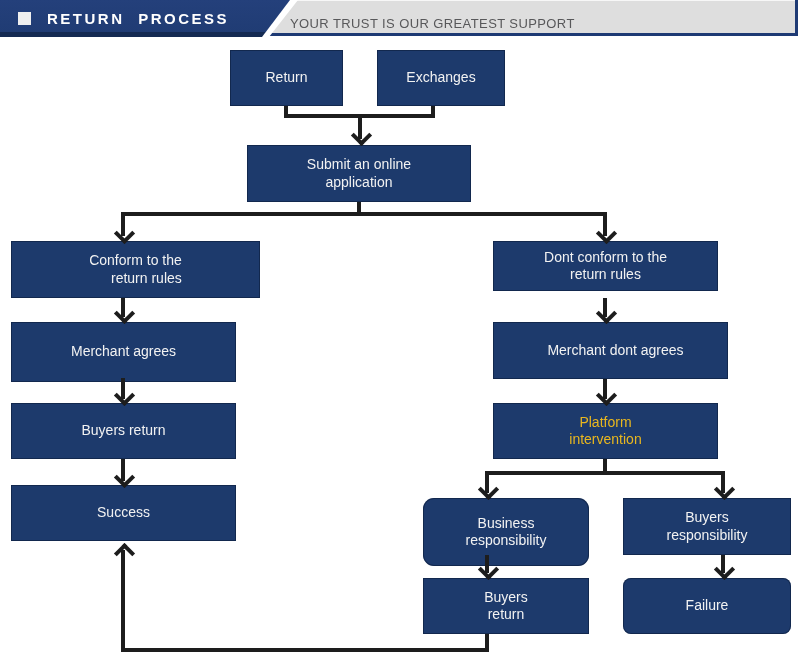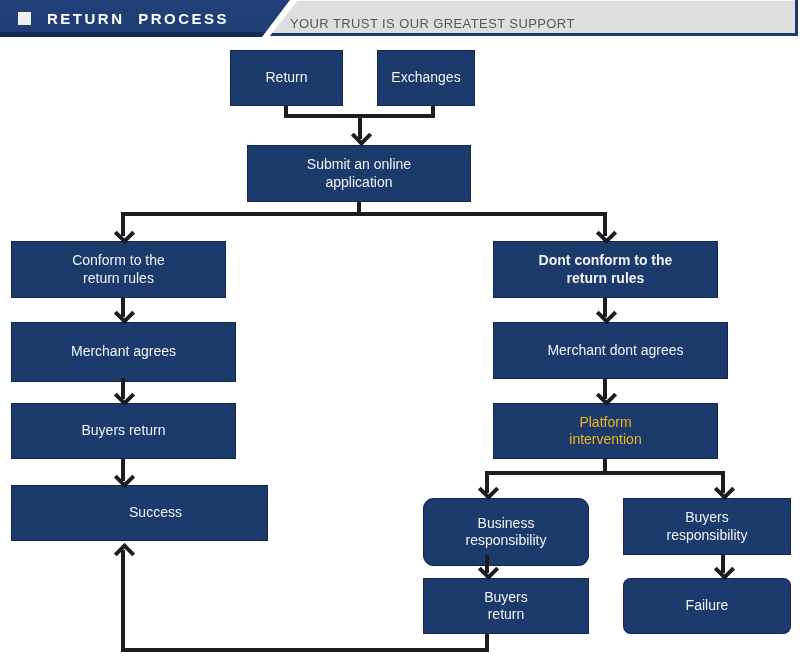--- a/index.html
+++ b/index.html
@@ -56,31 +56,31 @@
 <body>
 
 <div class="gray-bar"></div>
 <div class="banner-gap"></div>
 <div class="banner"></div>
 <div class="banner-bullet"></div>
 <div class="banner-title">RETURN PROCESS</div>
 <div class="tagline">YOUR TRUST IS OUR GREATEST SUPPORT</div>
 
 <div class="box" style="left:230px;top:50px;width:113px;height:56px;">Return</div>
-<div class="box" style="left:377px;top:50px;width:98px;height:56px;">Exchanges</div>
+<div class="box" style="left:377px;top:50px;width:128px;height:56px;">Exchanges</div>
 <div class="box" style="left:247px;top:145px;width:224px;height:57px;">Submit an online
 application</div>
 
-<div class="box" style="left:11px;top:241px;width:215px;height:57px;">Conform to the
+<div class="box" style="left:11px;top:241px;width:249px;height:57px;text-align:right;">Conform to the
 return rules</div>
 <div class="box" style="left:11px;top:322px;width:225px;height:60px;">Merchant agrees</div>
 <div class="box" style="left:11px;top:403px;width:225px;height:56px;">Buyers return</div>
-<div class="box" style="left:11px;top:485px;width:225px;height:56px;padding-left:32px;">Success</div>
+<div class="box" style="left:11px;top:485px;width:225px;height:56px;">Success</div>
 
-<div class="box" style="left:493px;top:241px;width:225px;height:57px;font-weight:bold;">Dont conform to the
+<div class="box" style="left:493px;top:241px;width:225px;height:50px;">Dont conform to the
 return rules</div>
 <div class="box" style="left:493px;top:322px;width:225px;height:57px;padding-left:10px;">Merchant dont agrees</div>
 <div class="box accent" style="left:493px;top:403px;width:225px;height:56px;">Platform
 intervention</div>
 
 <div class="box" style="left:423px;top:498px;width:166px;height:68px;border-radius:11px;">Business
 responsibility</div>
 <div class="box" style="left:623px;top:498px;width:168px;height:57px;">Buyers
 responsibility</div>
 <div class="box" style="left:423px;top:578px;width:166px;height:56px;">Buyers

